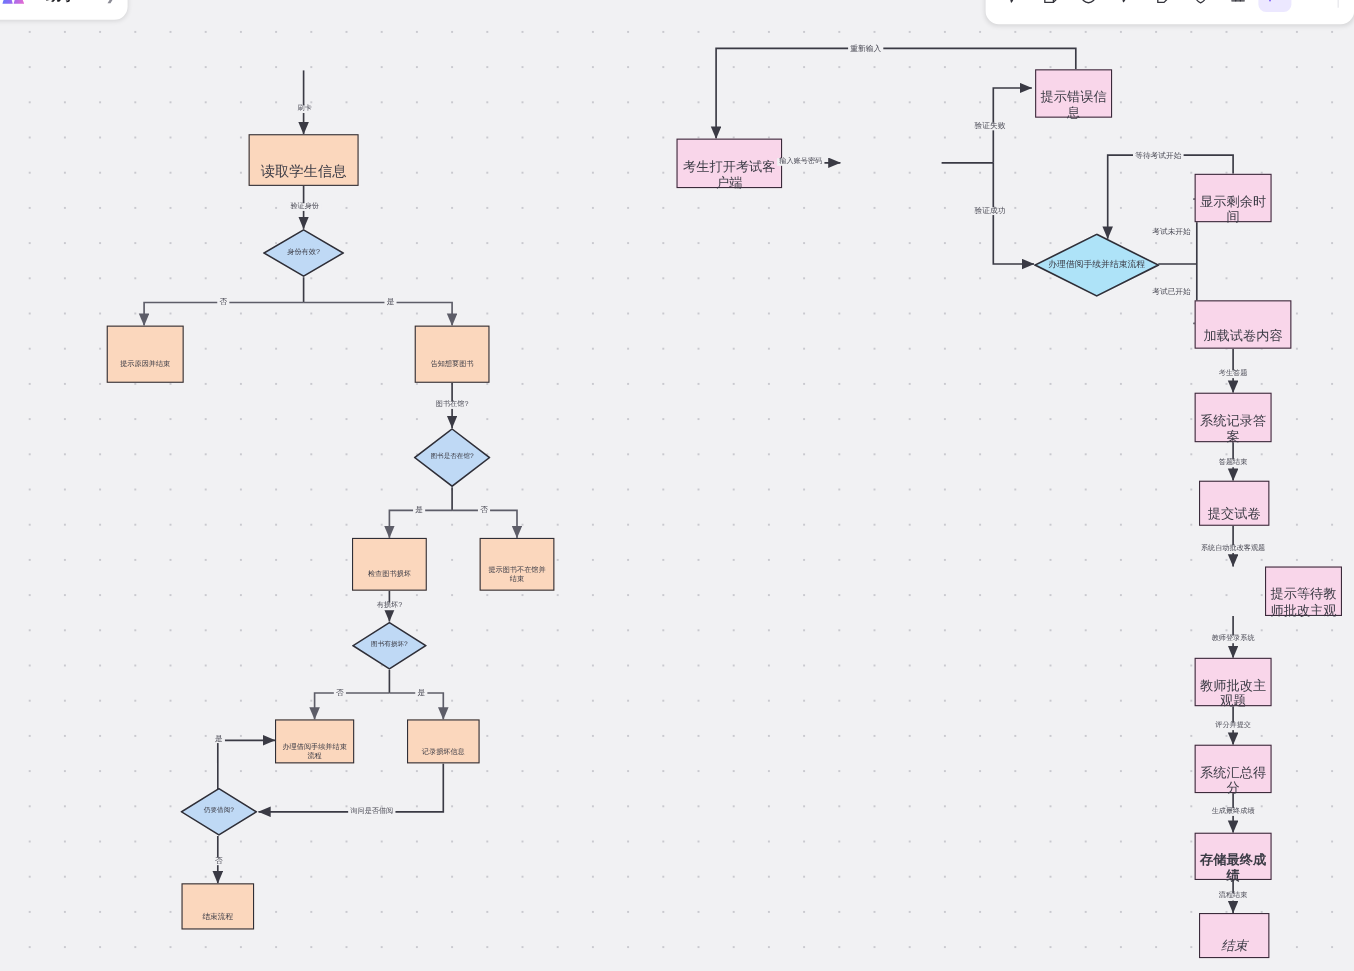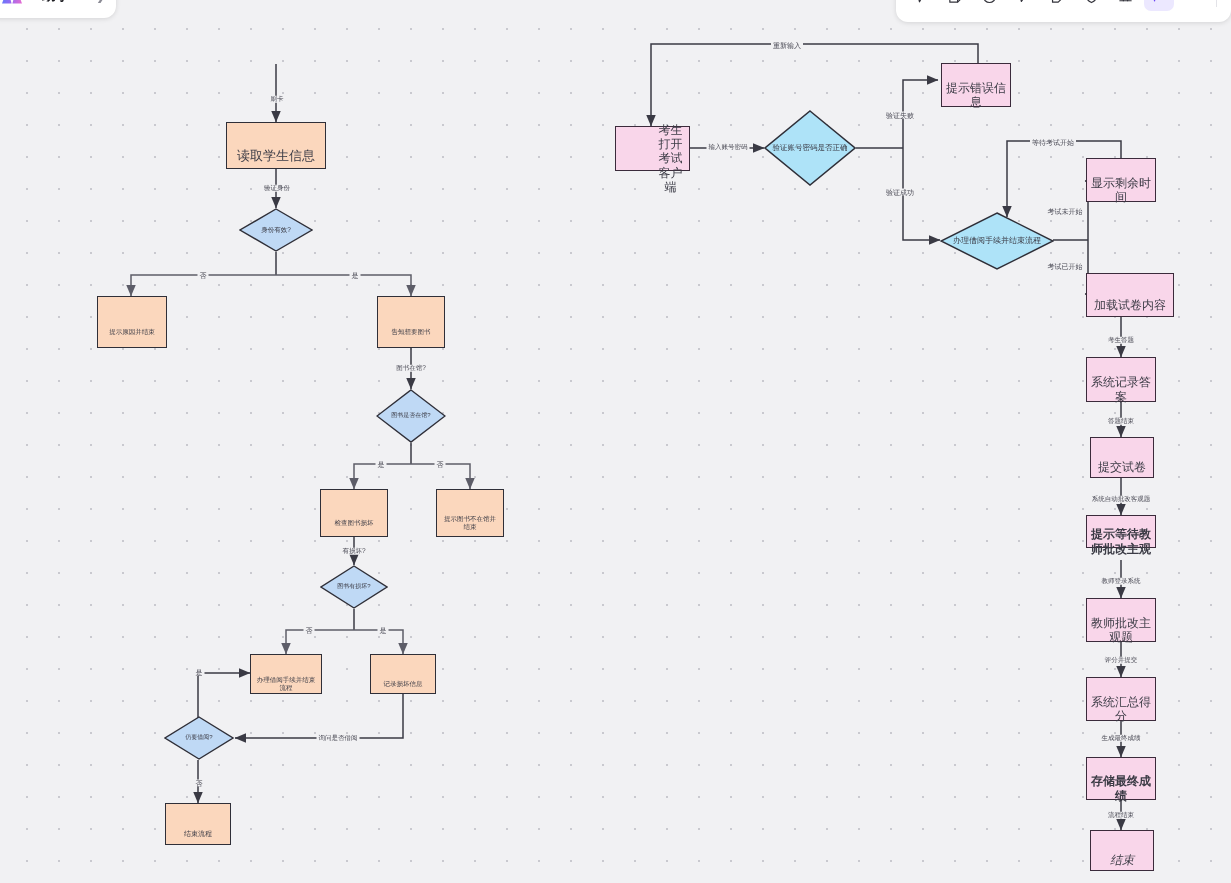--- a/index.html
+++ b/index.html
@@ -231,30 +231,24 @@
   <div class="edge-label" style="left:411px; top:368px; font-size:6.5px;">图书在馆?</div>
   <div class="edge-label" style="left:381px; top:464px; font-size:7px;">是</div>
   <div class="edge-label" style="left:440px; top:464px; font-size:7px;">否</div>
   <div class="edge-label" style="left:354px; top:551px; font-size:6.5px;">有损坏?</div>
   <div class="edge-label" style="left:309px; top:630px; font-size:7px;">否</div>
   <div class="edge-label" style="left:383px; top:630px; font-size:7px;">是</div>
   <div class="edge-label" style="left:338px; top:738px; font-size:6.5px;">询问是否借阅</div>
   <div class="edge-label" style="left:199px; top:672px; font-size:7px;">是</div>
   <div class="edge-label" style="left:199px; top:783px; font-size:7px;">否</div>
 
-  <div class="node rect pink" style="left:615px; top:126px; width:75px; height:45px; font-size:12px;padding-left:36px;">
+  <div class="node rect pink" style="left:615px; top:126px; width:96px; height:45px; font-size:12px;">
     <span class="t">考生打开考试客户端</span>
   </div>
 
-  <div class="node diamond" style="left:764px; top:110px; width:92px; height:76px; font-size:7.5px;">
-    <svg class="dmshape" viewBox="0 0 92 76" preserveAspectRatio="none">
-      <polygon points="46,1 91,38 46,75 1,38" fill="#aee3f8" stroke="#2f2f38" stroke-width="1.5"></polygon>
-    </svg>
-    <span class="t">验证账号密码是否正确</span>
-  </div>
 
   <div class="node rect pink" style="left:941px; top:63px; width:70px; height:44px; font-size:12px;">
     <span class="t">提示错误信息</span>
   </div>
 
   <div class="node diamond" style="left:940px; top:212px; width:114px; height:58px; font-size:8px;">
     <svg class="dmshape" viewBox="0 0 114 58" preserveAspectRatio="none">
       <polygon points="57,1 113,29 57,57 1,29" fill="#aee3f8" stroke="#2f2f38" stroke-width="1.5"></polygon>
     </svg>
     <span class="t">办理借阅手续并结束流程</span>
@@ -269,21 +263,21 @@
   </div>
 
   <div class="node rect pink" style="left:1086px; top:357px; width:70px; height:45px; font-size:12px;">
     <span class="t">系统记录答案</span>
   </div>
 
   <div class="node rect pink" style="left:1090px; top:437px; width:64px; height:41px; font-size:12px;">
     <span class="t">提交试卷</span>
   </div>
 
-  <div class="node rect pink" style="left:1086px; top:515px; width:70px; height:33px; font-size:12px;font-weight:bold;">
+  <div class="node rect pink" style="left:1150px; top:515px; width:70px; height:45px; font-size:12px;">
     <span class="t">提示等待教师批改主观</span>
   </div>
 
   <div class="node rect pink" style="left:1086px; top:598px; width:70px; height:44px; font-size:12px;text-align:center;">
     <span class="t">教师批改主观题</span>
   </div>
 
   <div class="node rect pink" style="left:1086px; top:677px; width:70px; height:44px; font-size:12px;">
     <span class="t">系统汇总得分</span>
   </div>

